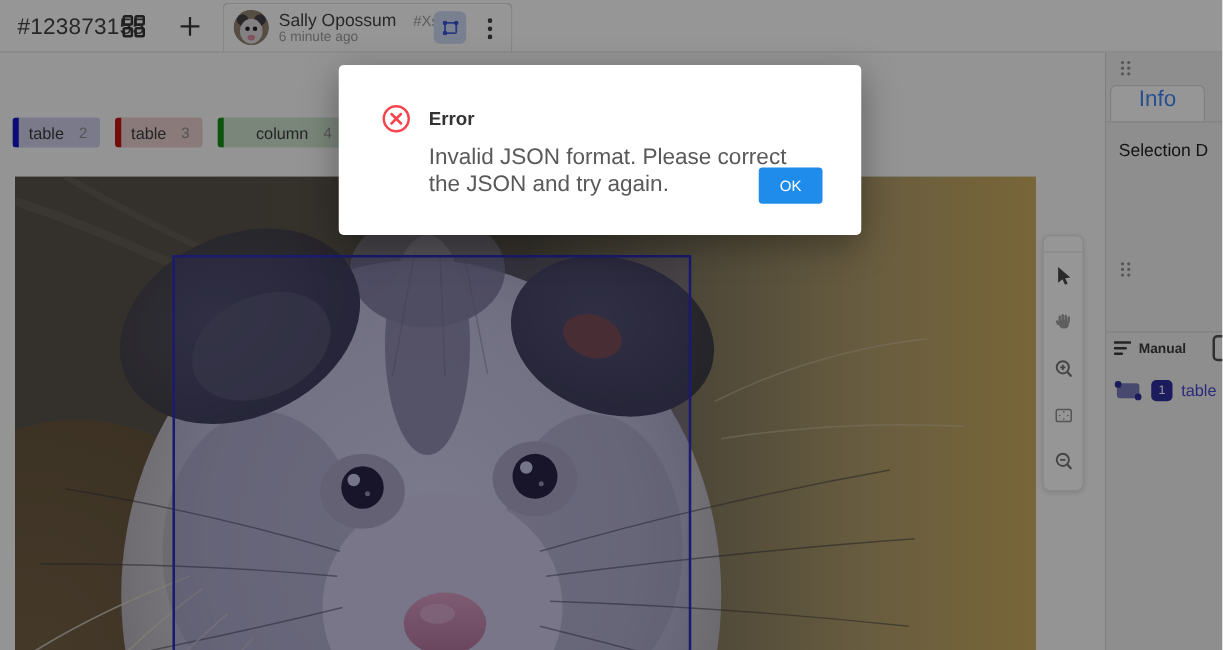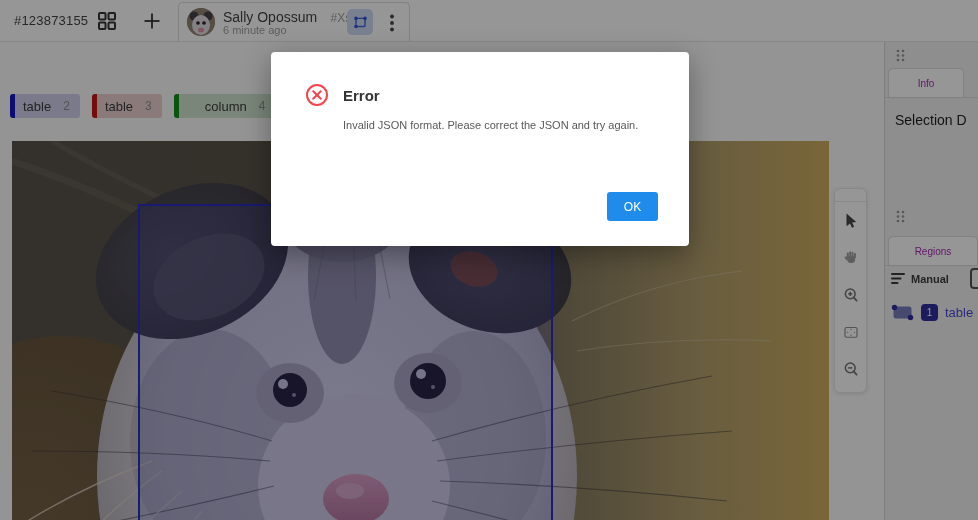--- a/index.html
+++ b/index.html
@@ -3,21 +3,21 @@
 <meta charset="utf-8">
 <style>
   * { margin:0; padding:0; box-sizing:border-box; }
   html,body { width:978px; height:520px; overflow:hidden; background:#fff;
               font-family:"Liberation Sans", sans-serif; }
   .app { position:relative; width:978px; height:520px; background:#fbfbfb; overflow:hidden; }
 
   
   .topbar { position:absolute; left:0; top:0; width:978px; height:42px;
             background:#fff; border-bottom:1px solid #e2e2e2; z-index:5; }
-  .task-id { position:absolute; left:14px; top:0; line-height:42px; font-size:13px; color:#3a3a3a; letter-spacing:.2px; }
+  .task-id { position:absolute; left:14px; top:0; line-height:42px; font-size:18px; color:#3a3a3a; letter-spacing:.2px; }
   .icon-btn { position:absolute; display:flex; align-items:center; justify-content:center; cursor:pointer; }
   .grid-btn { left:96px; top:10px; width:22px; height:22px; }
   .plus-btn { left:140px; top:9px; width:24px; height:24px; }
   .ann-card { position:absolute; left:178px; top:2px; width:232px; height:39px;
               background:#fff; border:1px solid #d9d9d9; border-bottom:none; border-radius:5px 5px 0 0; }
   .avatar { position:absolute; left:8px; top:5px; width:28px; height:28px; border-radius:50%; overflow:hidden; background:#8f7f6b; }
   .ann-name-row { position:absolute; left:44px; top:5px; white-space:nowrap; }
   .ann-name { font-size:14px; color:#3a3a3a; font-weight:500; }
   .ann-id { font-size:12px; color:#9a9a9a; margin-left:9px; }
   .ann-time { position:absolute; left:44px; top:21px; font-size:11px; color:#9a9a9a; }
@@ -49,40 +49,40 @@
                     background:#fff; border:1px solid #e6e6e6; border-radius:6px;
                     box-shadow:0 1px 4px rgba(0,0,0,.12); display:flex; flex-direction:column; align-items:center; z-index:4; }
   .tb-drag { width:100%; height:13px; border-bottom:1px solid #e8e8e8; }
   .tool-btn { width:33px; height:37px; display:flex; align-items:center; justify-content:center; cursor:pointer; }
 
   
   .side-divider { position:absolute; left:884px; top:42px; width:1px; height:478px; background:#d4d4d4; }
   .side { position:absolute; left:885px; top:42px; width:93px; height:478px; background:#f0f0f0; }
   .panel-handle { position:absolute; left:11px; cursor:grab; }
   .tab { position:absolute; left:3px; height:29px; background:#fff; border:1px solid #d9d9d9; border-bottom:none;
-         border-radius:5px 5px 0 0; display:flex; align-items:center; justify-content:center;
-         font-size:10px; color:#a21caf; cursor:pointer; }
+         border-radius:5px 5px 0 0; display:flex; align-items:flex-start; justify-content:center;
+         font-size:18px; color:#3b82f6; cursor:pointer; }
   .tab-line { position:absolute; left:0; width:93px; height:1px; background:#d9d9d9; }
   .panel-heading { position:absolute; left:10px; font-size:14px; font-weight:400; color:#141414; white-space:nowrap; }
   .manual-row { position:absolute; left:6px; top:230px; display:flex; align-items:center; gap:6px; cursor:pointer; }
   .manual-label { font-size:11px; font-weight:600; color:#333; }
   .edge-chip { position:absolute; right:-9px; top:226px; width:17px; height:21px;
                border:2px solid #4a4a4a; border-radius:4px; background:#f7f7f7; cursor:pointer; }
   .region-row { position:absolute; left:6px; top:262px; display:flex; align-items:center; gap:7px; cursor:pointer; }
   .region-badge { width:17px; height:17px; border-radius:4px; background:#24249a; color:#fff;
                   font-size:10px; display:flex; align-items:center; justify-content:center; }
   .region-label { font-size:13px; color:#3f3fd0; white-space:nowrap; }
 
   
   .dim { position:absolute; left:0; top:0; width:978px; height:520px; background:rgba(15,15,15,0.44); z-index:50; }
-  .modal { position:absolute; left:271px; top:52px; width:418px; height:194px; background:#fff;
+  .modal { position:absolute; left:271px; top:52px; width:418px; height:136px; background:#fff;
            border-radius:4px; box-shadow:0 8px 28px rgba(0,0,0,.35); z-index:60; }
   .modal-icon { position:absolute; left:34px; top:31px; width:24px; height:24px; color:#f5444c; }
   .modal-title { position:absolute; left:72px; top:35px; font-size:15px; font-weight:600; color:#333; }
-  .modal-msg { position:absolute; left:72px; top:62px; width:315px; font-size:11px; color:#595959; line-height:22px; }
+  .modal-msg { position:absolute; left:72px; top:62px; width:315px; font-size:18px; color:#595959; line-height:22px; }
   .ok-btn { position:absolute; right:31px; bottom:25px; min-width:51px; height:29px; padding:0 16px;
             background:#1f8ceb; color:#fff; border:none; border-radius:3px; font-size:12px; font-weight:500;
             font-family:"Liberation Sans", sans-serif; cursor:pointer; }
 </style>
 </head>
 <body>
 
 <div class="app">
 
   <header class="topbar">
@@ -307,23 +307,20 @@
     <span class="panel-handle" style="top:167px;">
       <svg width="9" height="13" viewBox="0 0 9 13" fill="#8f8f8f">
         <circle cx="2" cy="2" r="1.3"></circle>
           <circle cx="7" cy="2" r="1.3"></circle>
         <circle cx="2" cy="6.5" r="1.3"></circle>
           <circle cx="7" cy="6.5" r="1.3"></circle>
         <circle cx="2" cy="11" r="1.3"></circle>
           <circle cx="7" cy="11" r="1.3"></circle>
       </svg>
     </span>
-    <div class="tab" style="top:194px; width:90px;">
-      <span>Regions</span>
-    </div>
     <div class="tab-line" style="top:223px;"></div>
 
     <div class="manual-row">
       <svg width="14" height="13" viewBox="0 0 14 13" stroke="#333" stroke-width="2" stroke-linecap="round">
         <line x1="1" y1="2" x2="13" y2="2"></line>
           <line x1="1" y1="6.5" x2="9.5" y2="6.5"></line>
           <line x1="1" y1="11" x2="6.5" y2="11"></line>
       </svg>
       <span class="manual-label">Manual</span>
     </div>

